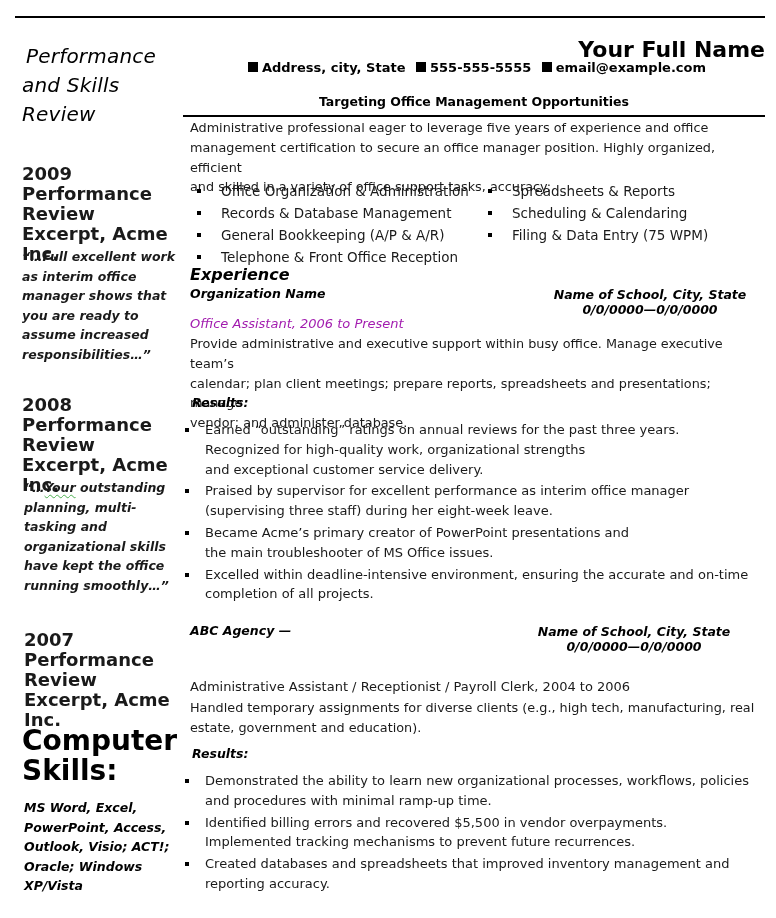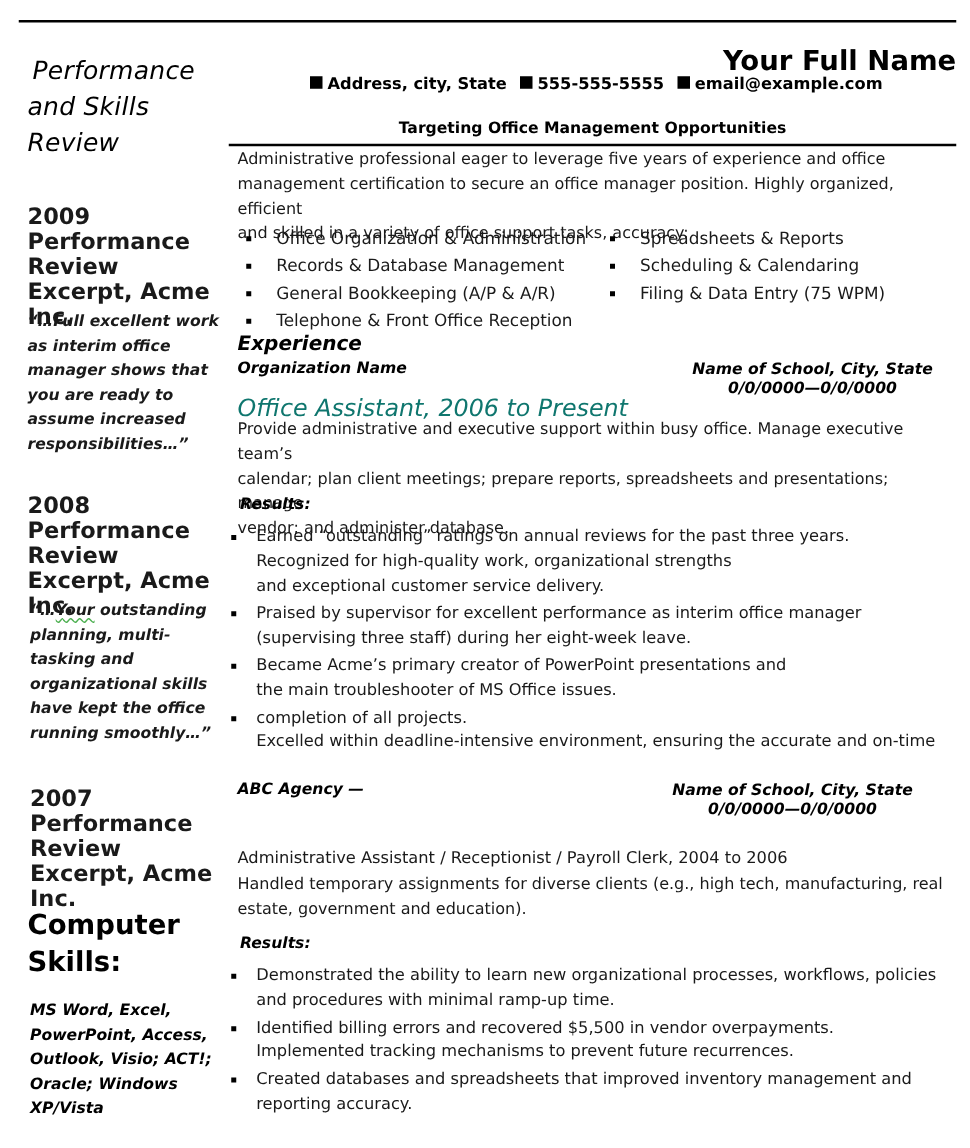--- a/index.html
+++ b/index.html
@@ -25,21 +25,21 @@
     position: absolute; left: 22px; width: 160px;
     font-size: 18px; font-weight: bold; line-height: 20px; color: #1a1a1a;
   }
   .side-quote {
     position: absolute; left: 22px; width: 160px;
     font-size: 12.5px; font-weight: bold; font-style: italic; line-height: 19.6px; color: #1a1a1a;
   }
   .squig { text-decoration: underline wavy #4caf50; text-decoration-thickness: 1px; text-underline-offset: 2px; }
   .side-h2 {
     position: absolute; left: 22px; top: 726px; width: 160px;
-    font-size: 22px; font-weight: bold; line-height: 30px; color: #000;
+    font-size: 28px; font-weight: bold; line-height: 30px; color: #000;
   }
   .side-skills {
     position: absolute; left: 24px; top: 798px; width: 160px;
     font-size: 12.5px; font-weight: bold; font-style: italic; line-height: 19.5px; color: #000;
   }
 
   
   .name {
     position: absolute; left: 183px; top: 37px; width: 582px; text-align: right;
     font-size: 22px; font-weight: bold; color: #000;
@@ -70,21 +70,21 @@
     font-size: 16px; font-weight: bold; font-style: italic; color: #000;
   }
   .org {
     position: absolute; left: 190px;
     font-size: 12.5px; font-weight: bold; font-style: italic; color: #000;
   }
   .school {
     position: absolute; width: 220px; text-align: center;
     font-size: 12.5px; font-weight: bold; font-style: italic; line-height: 15px; color: #000;
   }
-  .role-italic { position: absolute; left: 190px; font-size: 19px; font-style: italic; color: #0f766e; }
+  .role-italic { position: absolute; left: 190px; font-size: 13px; font-style: italic; color: #a21caf; }
   .role-plain { position: absolute; left: 190px; font-size: 13px; color: #1a1a1a; }
   .results-h { position: absolute; left: 192px; font-size: 12.5px; font-weight: bold; font-style: italic; color: #000; }
   .results { position: absolute; left: 179px; width: 575px; }
   .res-item { position: relative; padding-left: 26px; font-size: 13px; line-height: 19.8px; color: #1a1a1a; margin-bottom: 2px; }
   .res-item .bullet { left: 6px; top: 8px; }
 </style>
 </head>
 <body>
 
 <div class="rule" id="rule-top"></div>
@@ -201,22 +201,22 @@
     <div>Praised by supervisor for excellent performance as interim office manager</div>
     <div>(supervising three staff) during her eight-week leave.</div>
   </div>
   <div class="res-item">
       <span class="bullet"></span>
     <div>Became Acme’s primary creator of PowerPoint presentations  and</div>
     <div>the main troubleshooter of MS Office issues.</div>
   </div>
   <div class="res-item">
       <span class="bullet"></span>
+    <div>Excelled within deadline-intensive environment, ensuring the accurate and on-time</div>
     <div>completion of all projects.</div>
-    <div>Excelled within deadline-intensive environment, ensuring the accurate and on-time</div>
   </div>
 </div>
 
 <div class="org" style="top:623px;">ABC Agency  —</div>
 <div class="school" style="left:524px; top:624px;">
   <div>Name of School, City, State</div>
   <div>0/0/0000—0/0/0000</div>
 </div>
 <div class="role-plain" style="top:679px;">Administrative Assistant / Receptionist / Payroll Clerk, 2004 to 2006</div>
 <div class="main" style="top:698px;">

